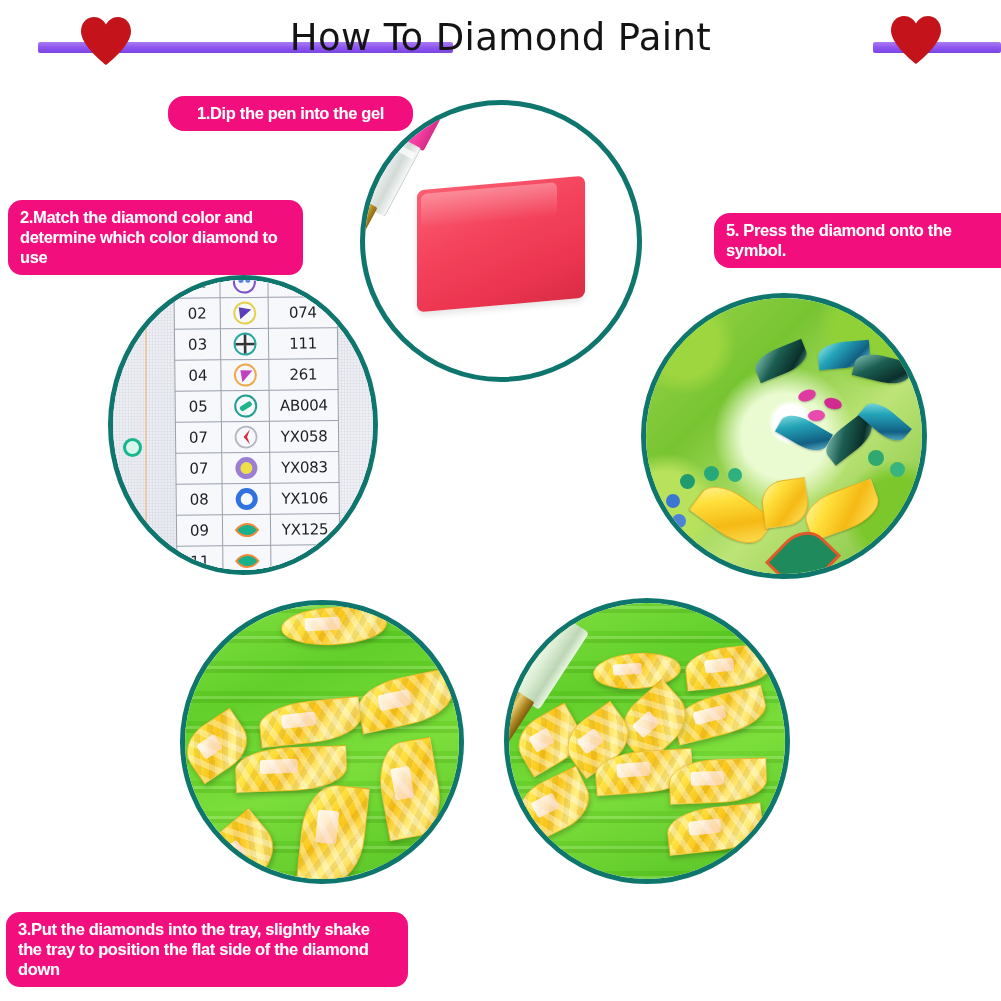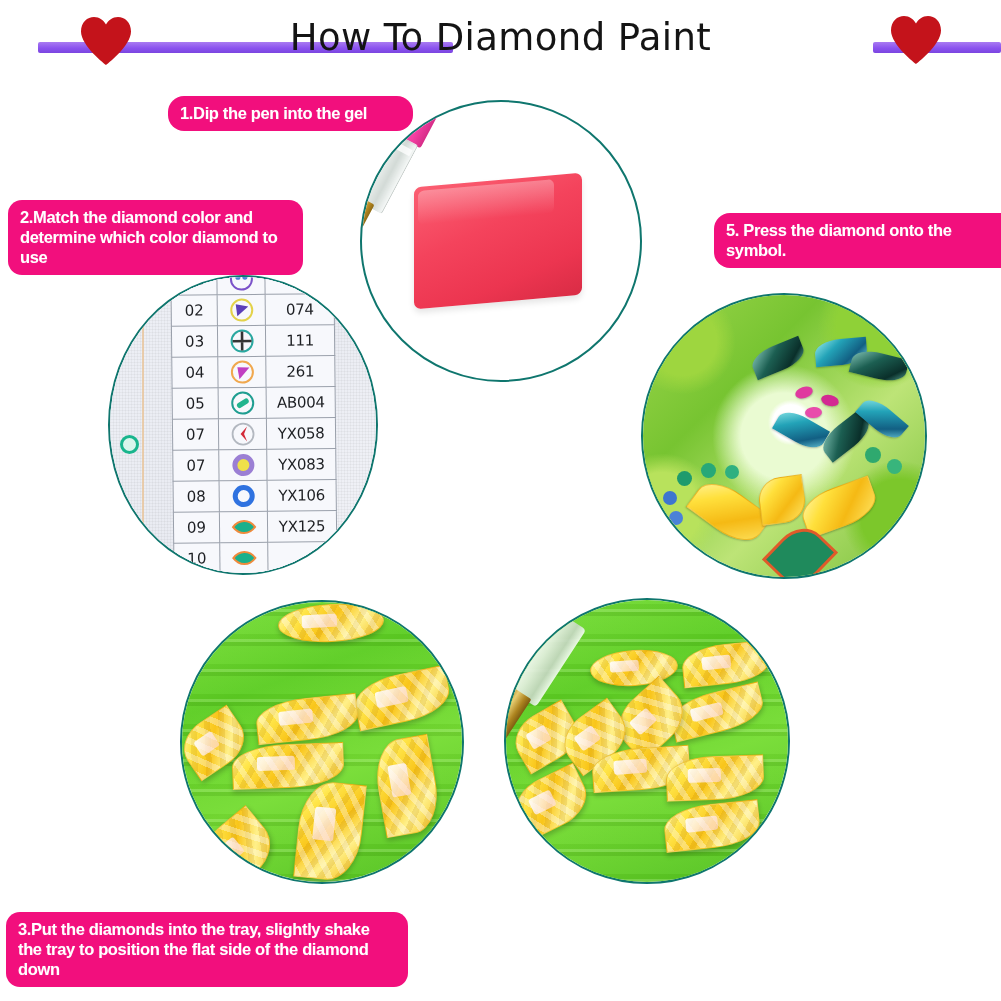--- a/index.html
+++ b/index.html
@@ -63,31 +63,31 @@
     border-radius: 14px;
     font-family: "Liberation Sans", sans-serif;
     font-weight: bold;
     font-size: 16.5px;
     line-height: 1.22;
     letter-spacing: -0.35px;
     padding: 7px 12px 8px 12px;
     box-sizing: border-box;
     text-shadow: 0 0 1px rgba(255,255,255,.25);
   }
-  .label-1 { left: 168px; top: 96px;  width: 245px; border-radius: 16px; }
+  .label-1 { left: 168px; top: 96px;  width: 245px; border-radius: 16px; text-align: center; }
   .label-2 { left: 8px;   top: 200px; width: 295px; }
   .label-5 { left: 714px; top: 213px; width: 310px; border-radius: 16px 0 0 16px; }
   .label-3 { left: 6px;   top: 912px; width: 402px; }
   .label-4 { left: 564px; top: 918px; width: 400px; }
 
   
   .circle {
     position: absolute;
     border-radius: 50%;
-    border: 2px solid #0f766e;
+    border: 5px solid #0f766e;
     box-sizing: border-box;
     overflow: hidden;
     background: #ffffff;
   }
   .c1 { left: 360px; top: 100px; width: 282px; height: 282px; }
   .c2 { left: 108px; top: 275px; width: 270px; height: 300px; border-radius: 50%; }
   .c5 { left: 641px; top: 293px; width: 286px; height: 286px; }
   .c3 { left: 180px; top: 600px; width: 284px; height: 284px; }
   .c4 { left: 504px; top: 598px; width: 286px; height: 286px; }
 
@@ -459,21 +459,21 @@
                 <span class="sym">
                   <svg viewBox="0 0 26 26">
                       <path d="M2 13 C8 5 18 5 24 13 C18 21 8 21 2 13 Z" fill="#19b08c" stroke="#ef8a3c" stroke-width="2"></path>
                     </svg>
                 </span>
               </td>
               <td class="col-code">YX125</td>
             </tr>
 
             <tr>
-              <td class="col-num">10</td>
+              <td class="col-num">11</td>
               <td class="col-sym">
                 <span class="sym">
                   <svg viewBox="0 0 26 26">
                       <path d="M2 13 C8 5 18 5 24 13 C18 21 8 21 2 13 Z" fill="#19b08c" stroke="#ef8a3c" stroke-width="2"></path>
                     </svg>
                 </span>
               </td>
               <td class="col-code"></td>
             </tr>
 

